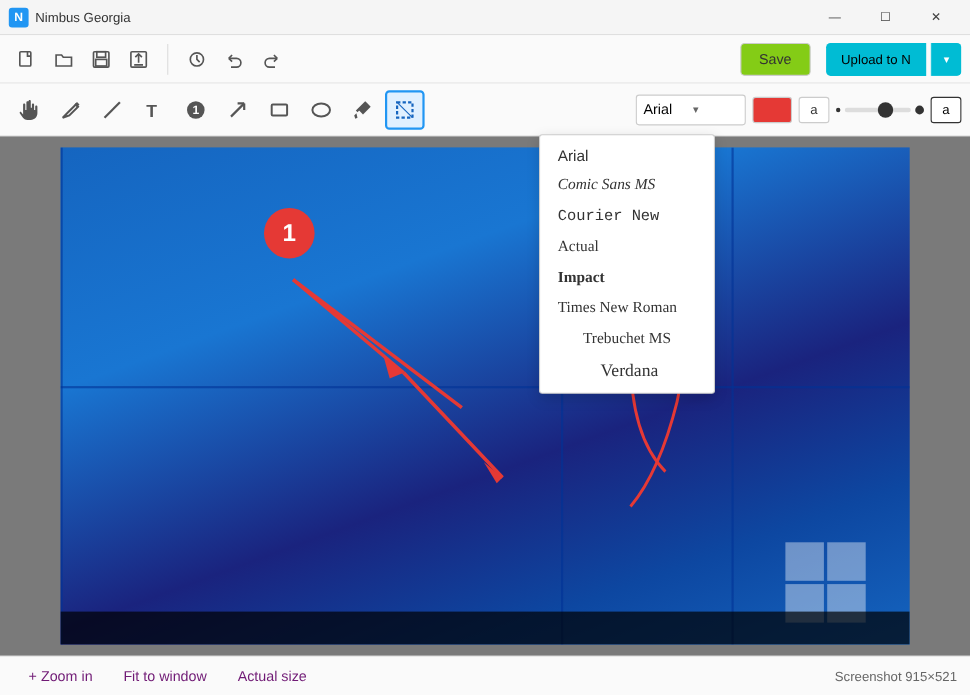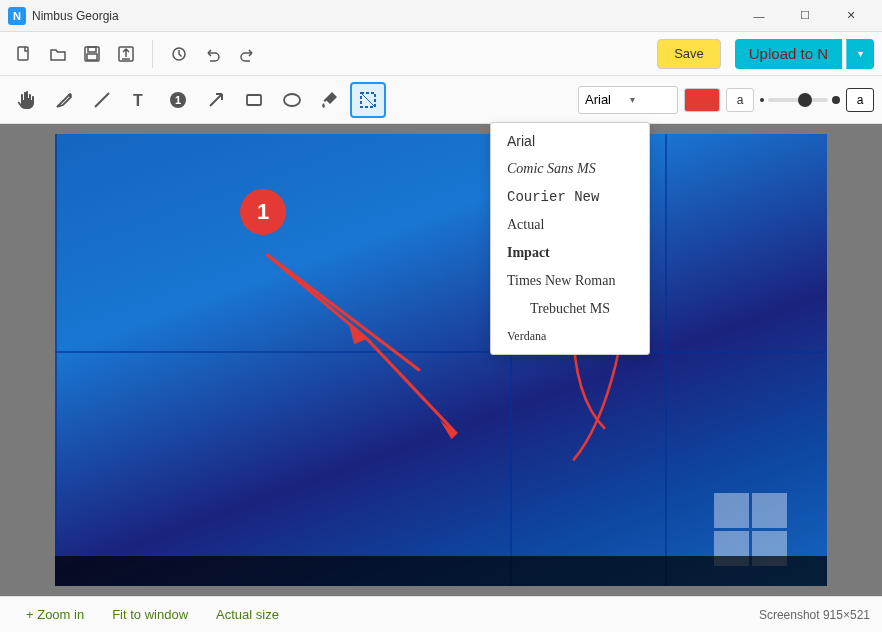--- a/index.html
+++ b/index.html
@@ -53,30 +53,30 @@
     }
     .toolbar-btn {
       width: 32px; height: 32px;
       border: none; background: transparent;
       cursor: pointer; border-radius: 3px;
       display: flex; align-items: center; justify-content: center;
       font-size: 16px; color: #444;
     }
     .save-btn {
       height: 30px; padding: 0 16px;
-      border: 1px solid #ccc; background: #fde047;
+      border: 1px solid #ccc; background: #84cc16;
       border-radius: 4px; cursor: pointer;
       font-size: 13px; color: #333;
       margin-left: auto;
     }
     .upload-btn {
       height: 30px; padding: 0 14px;
       border: none; background: #00bcd4;
       border-radius: 4px 0 0 4px; cursor: pointer;
-      font-size: 15px; color: #7f1d1d; font-weight: 500;
+      font-size: 12px; color: #000000; font-weight: 500;
     }
     .upload-arrow {
       height: 30px; width: 28px;
       border: none; background: #00bcd4;
       border-radius: 0 4px 4px 0; cursor: pointer;
       border-left: 1px solid rgba(255,255,255,0.3);
       display: flex; align-items: center; justify-content: center;
       color: white; font-size: 10px;
     }
 
@@ -189,21 +189,21 @@
       color: #333;
       white-space: nowrap;
     }
     .font-menu-item.arial { font-family: Arial; }
     .font-menu-item.comic { font-family: 'Comic Sans MS'; font-style: italic; }
     .font-menu-item.courier { font-family: 'Courier New'; }
     .font-menu-item.georgia { font-family: Georgia; }
     .font-menu-item.impact { font-family: Impact; font-weight: bold; }
     .font-menu-item.times { font-family: 'Times New Roman'; }
     .font-menu-item.trebuchet { font-family: 'Trebuchet MS'; text-align: center; }
-    .font-menu-item.verdana { font-family: Verdana; font-size: 12px; }
+    .font-menu-item.verdana { font-family: Verdana; font-size: 16px; margin-left: 39px; }
 
     
     #canvas-area {
       position: relative;
       height: calc(632px - 32px - 44px - 48px - 36px);
       background: #7a7a7a;
       overflow: hidden;
     }
 
     
@@ -267,21 +267,21 @@
       padding: 0 12px;
       gap: 0;
     }
     .bottom-btn {
       padding: 0 14px;
       height: 28px;
       border: none;
       background: transparent;
       cursor: pointer;
       font-size: 13px;
-      color: #4d7c0f;
+      color: #701a75;
     }
     .bottom-status {
       margin-left: auto;
       font-size: 12px;
       color: #666;
     }
 
     
     .icon-svg { width: 18px; height: 18px; }
   </style>

